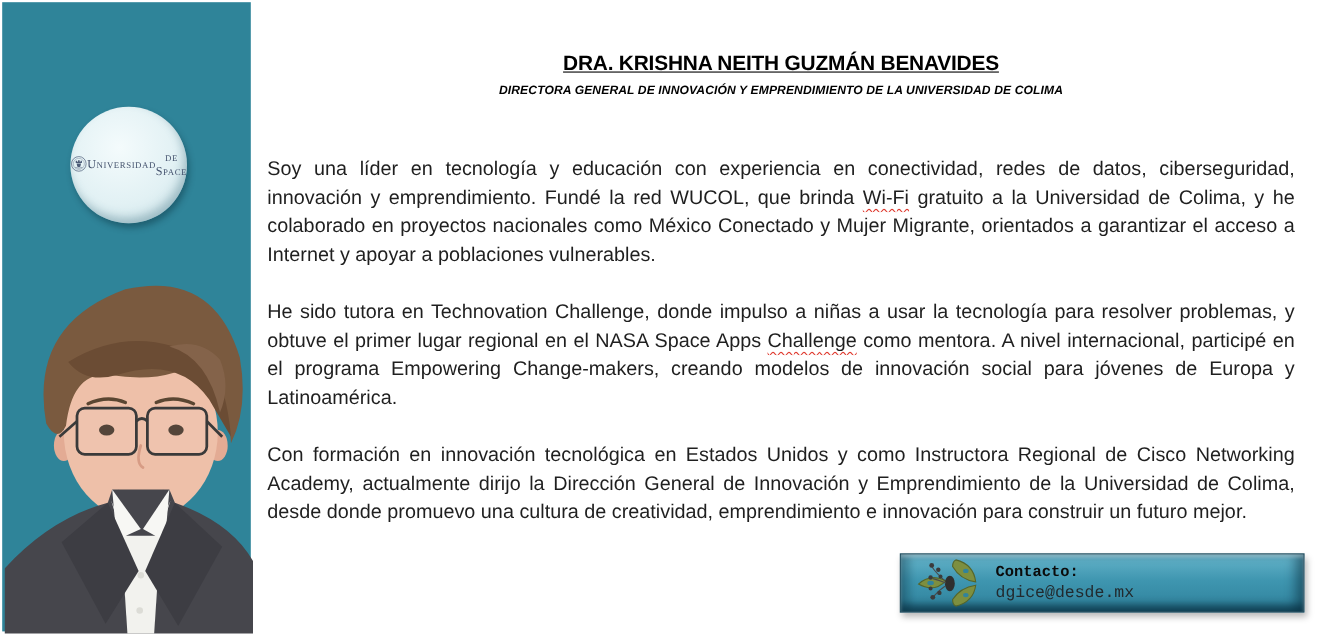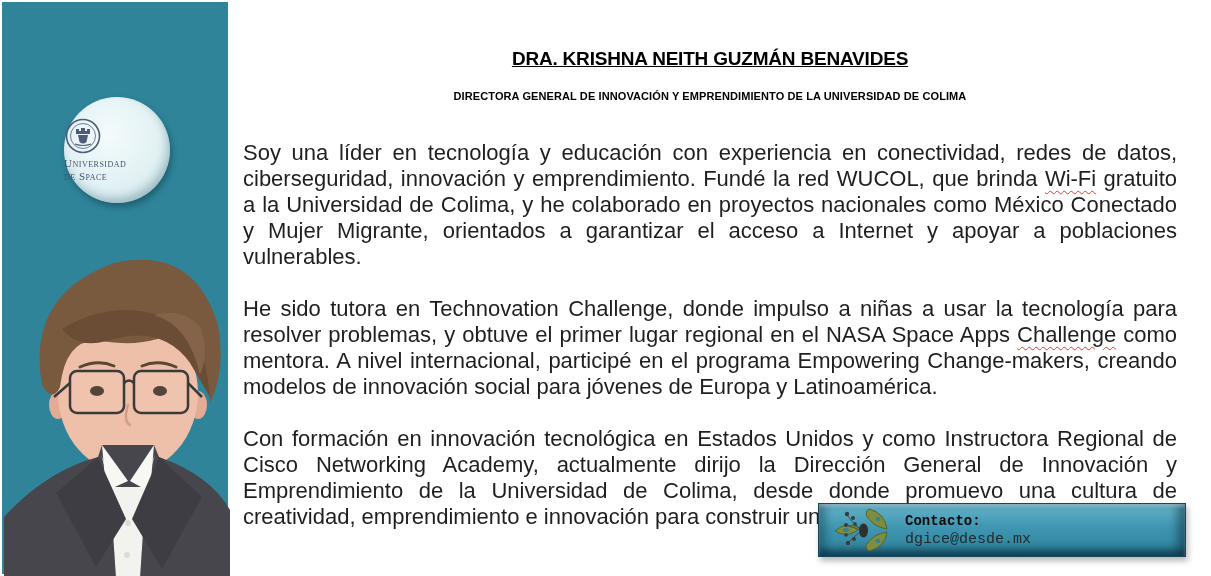--- a/index.html
+++ b/index.html
@@ -12,47 +12,47 @@
   .sidebar{
     position:absolute;left:2px;top:2px;width:226px;height:572px;
     background:#2F8499;
   }
   
   .logo-badge{
     position:absolute;left:62px;top:95px;width:106px;height:106px;
     border-radius:50%;
     background:radial-gradient(circle at 42% 35%,#f4fbfc 0%,#e2f1f4 55%,#cfe5ea 85%,#b9d4da 100%);
     box-shadow:inset -3px -5px 8px rgba(60,110,125,.35), 2px 4px 6px rgba(0,30,40,.35);
-    display:flex;flex-direction:column;align-items:flex-start;justify-content:center;
+    display:flex;flex-direction:row;align-items:center;justify-content:center;
     text-align:center;
   }
   .logo-seal{margin-bottom:2px;}
   .logo-text{
     font-family:"Liberation Serif","DejaVu Serif",serif;
     font-variant:small-caps;
     color:#45536e;font-size:11px;line-height:13px;letter-spacing:.5px;
   }
   
   .photo{
     position:absolute;left:2px;top:253px;width:226px;height:323px;overflow:hidden;
   }
   
   .header{
     position:absolute;left:243px;top:48px;width:934px;text-align:center;color:#000;
   }
   .title{
     font-size:19px;font-weight:bold;letter-spacing:-.2px;margin:0;text-decoration:underline;
   }
   .subtitle{
-    font-size:11px;font-weight:600;margin:20px 0 0 0;letter-spacing:.1px;
+    font-size:11px;font-style:italic;font-weight:600;margin:6px 0 0 0;letter-spacing:.1px;
   }
   
   .bio{
     position:absolute;left:243px;top:140px;width:934px;
-    font-size:22px;line-height:26px;color:#1f1f1f;text-align:justify;
+    font-size:18px;line-height:26px;color:#1f1f1f;text-align:justify;
   }
   .bio p{margin:0 0 26px 0;}
   .squiggle{
     text-decoration-line:underline;
     text-decoration-style:wavy;
     text-decoration-color:#e03b30;
     text-decoration-thickness:1px;
     text-underline-offset:4px;
   }
   

